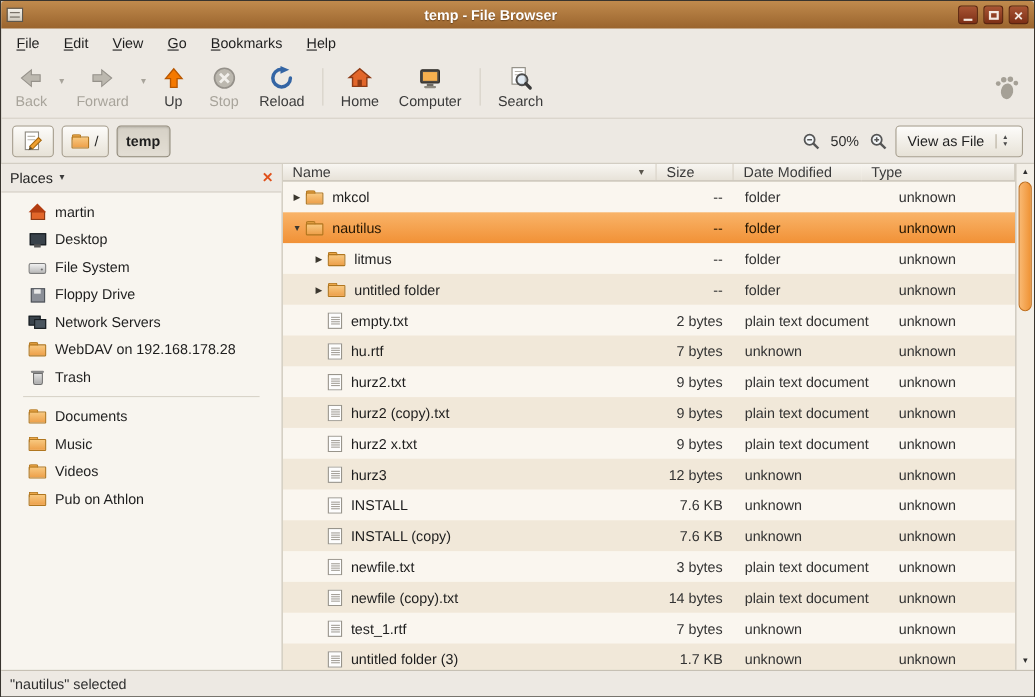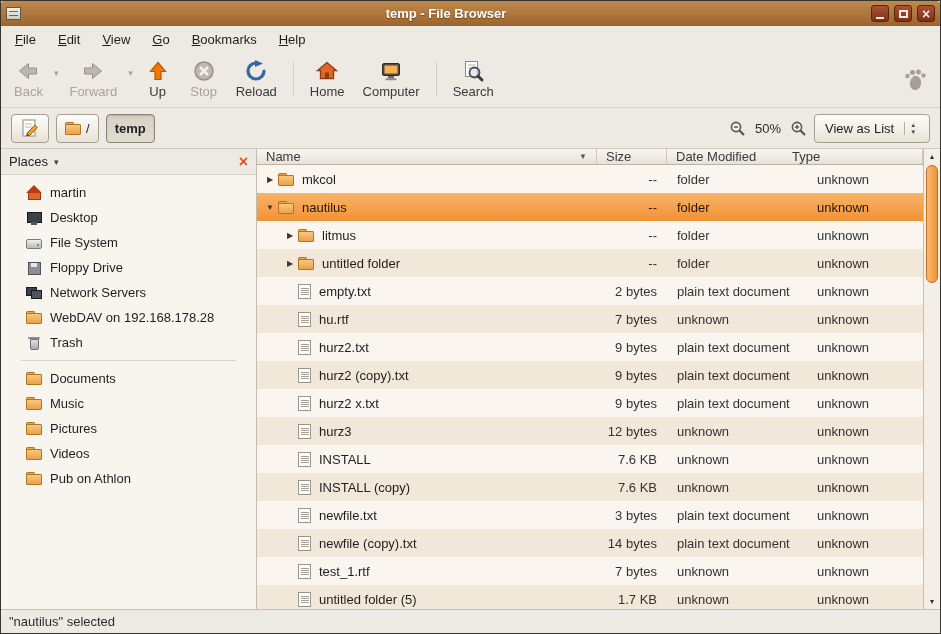--- a/index.html
+++ b/index.html
@@ -238,21 +238,21 @@
         <line x1="4.8" y1="7" x2="9.2" y2="7" stroke="#555" stroke-width="1.4"></line>
       </svg>
     <span class="zoomtxt">50%</span>
     <svg width="17" height="17">
         <circle cx="7" cy="7" r="4.6" fill="#f3f6f8" stroke="#555" stroke-width="1.6"></circle>
         <line x1="10.5" y1="10.5" x2="15" y2="15" stroke="#555" stroke-width="2.2"></line>
         <line x1="4.8" y1="7" x2="9.2" y2="7" stroke="#555" stroke-width="1.4"></line>
         <line x1="7" y1="4.8" x2="7" y2="9.2" stroke="#555" stroke-width="1.4"></line>
       </svg>
     <div class="viewcombo">
-      <span>View as List</span>
+      <span>View as File</span>
       <span class="vc-arrows">
           <span>▲</span>
           <span>▼</span>
         </span>
     </div>
   </div>
 
   <div class="main">
 
     <div class="sidebar">
@@ -296,24 +296,20 @@
         <div class="sitem">
             <span class="fold"></span>
             <span>Documents</span>
           </div>
         <div class="sitem">
             <span class="fold"></span>
             <span>Music</span>
           </div>
         <div class="sitem">
             <span class="fold"></span>
-            <span>Pictures</span>
-          </div>
-        <div class="sitem">
-            <span class="fold"></span>
             <span>Videos</span>
           </div>
         <div class="sitem">
             <span class="fold"></span>
             <span>Pub on Athlon</span>
           </div>
       </div>
     </div>
 
     <div class="listwrap">
@@ -510,21 +506,21 @@
           <div class="c-size">7 bytes</div>
           <div class="c-type">unknown</div>
           <div class="c-date">unknown</div>
         </div>
 
         <div class="frow alt">
           <div class="c-name">
               <span class="indent"></span>
               <span class="exp"></span>
               <span class="ficon"></span>
-              <span class="fname">untitled folder (5)</span>
+              <span class="fname">untitled folder (3)</span>
             </div>
           <div class="c-size">1.7 KB</div>
           <div class="c-type">unknown</div>
           <div class="c-date">unknown</div>
         </div>
 
       </div>
 
       <div class="vscroll">
         <div class="sb-btn">▲</div>

